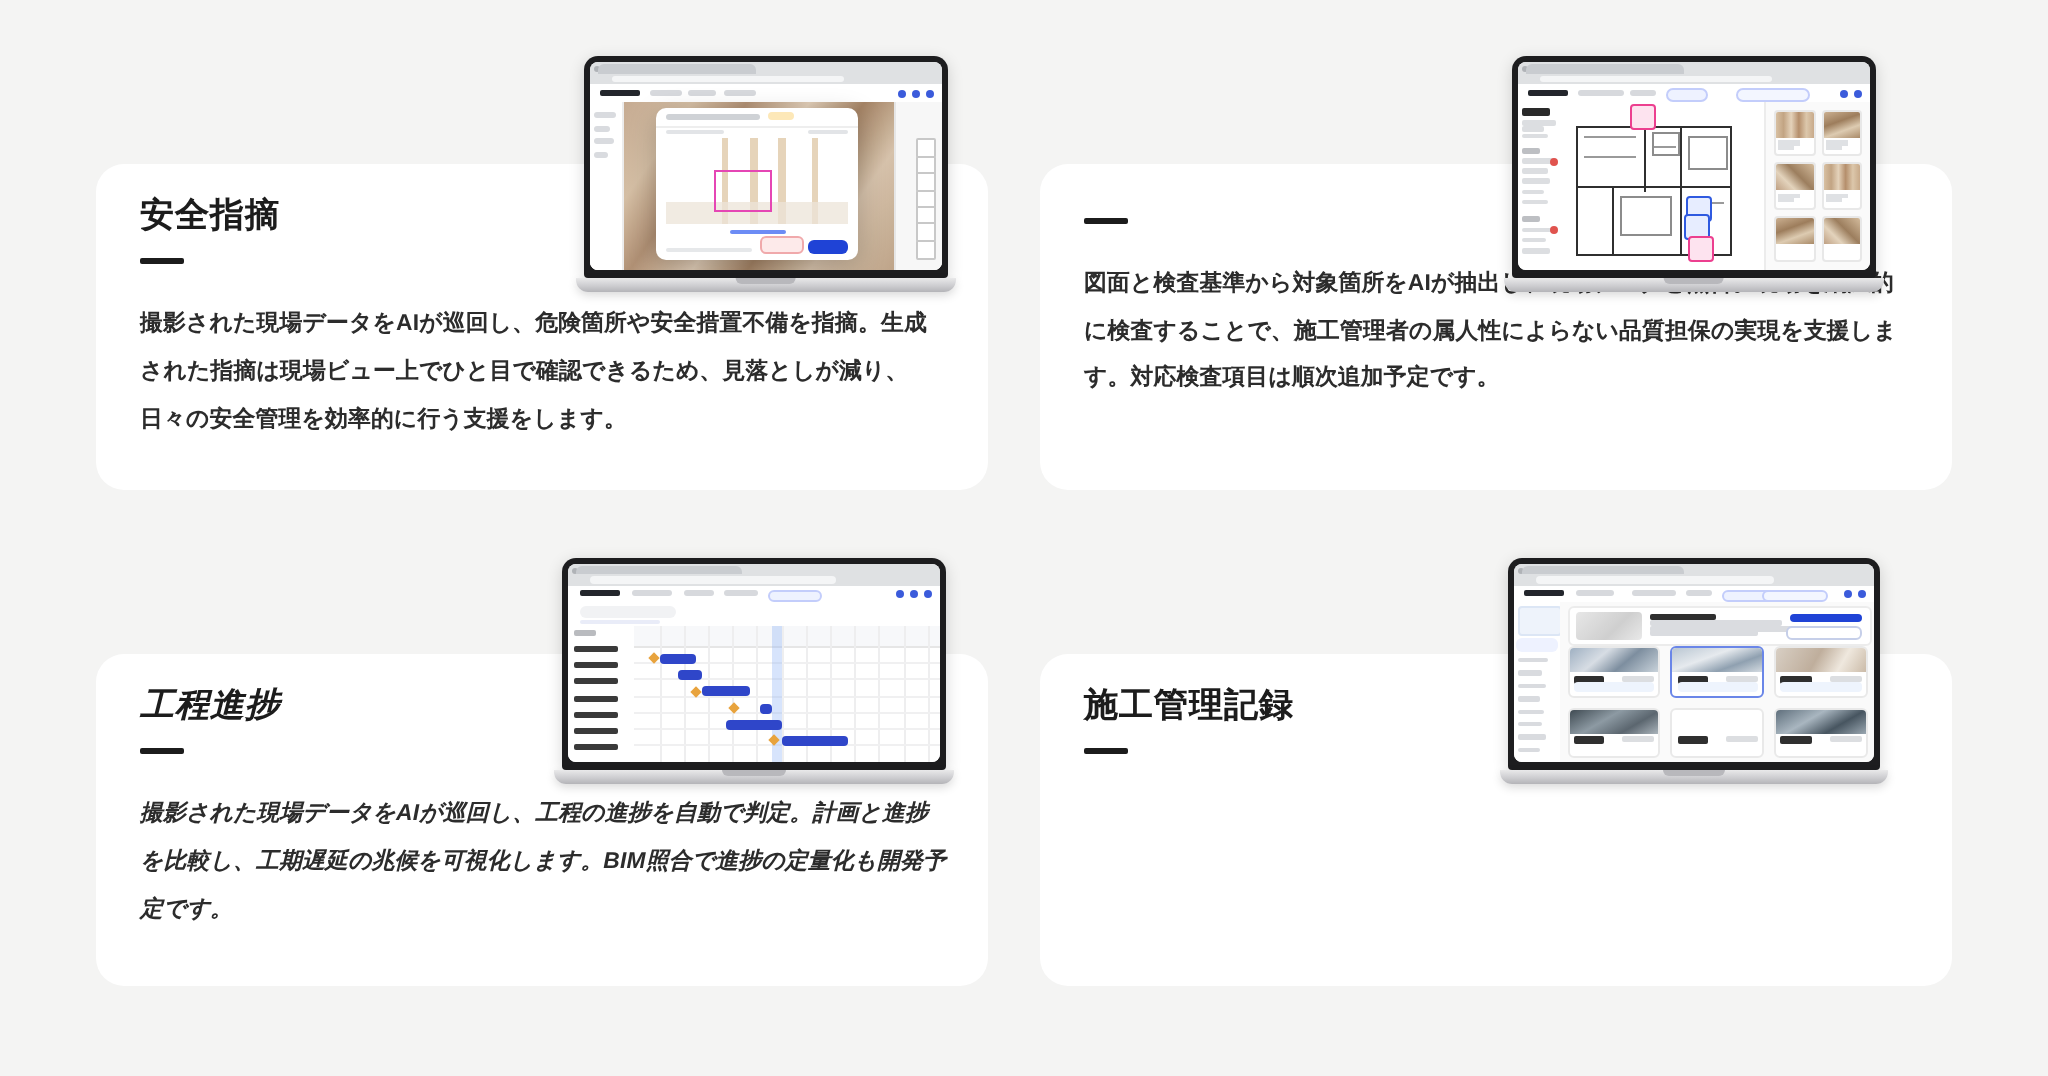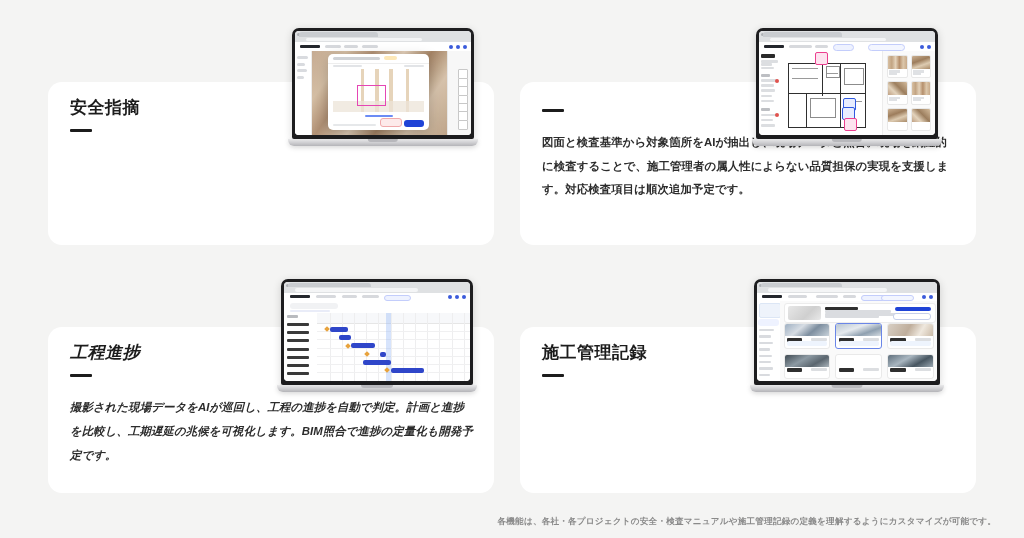--- a/index.html
+++ b/index.html
@@ -194,20 +194,23 @@
 </style>
 </head>
 <body>
 
 <div class="stage">
 
   <div class="card" style="left:48px;top:82px;width:446px;height:163px;">
     <div class="inner">
       <div class="card-title">安全指摘</div>
       <div class="title-rule"></div>
+      <div class="card-body">
+        <p>撮影された現場データをAIが巡回し、危険箇所や安全措置不備を指摘。生成された指摘は現場ビュー上でひと目で確認できるため、見落としが減り、日々の安全管理を効率的に行う支援をします。</p>
+      </div>
     </div>
   </div>
 
   <div class="laptop" style="left:288px;top:28px;width:190px;height:118px;">
     <div class="lid" style="width:182px;height:111px;left:4px;">
       <div class="screen">
         <div class="chrome">
           <div class="dots">
               <i></i>
               <i></i>
@@ -549,14 +552,13 @@
                 <div class="t1"></div>
                 <div class="t2"></div>
               </div>
           </div>
         </div>
       </div>
     </div>
     <div class="base" style="left:0;top:106px;width:194px;"></div>
   </div>
 
-  <div class="footnote">各機能は、各社・各プロジェクトの安全・検査マニュアルや施工管理記録の定義を理解するようにカスタマイズが可能です。</div>
 </div>
 
 </body></html>

